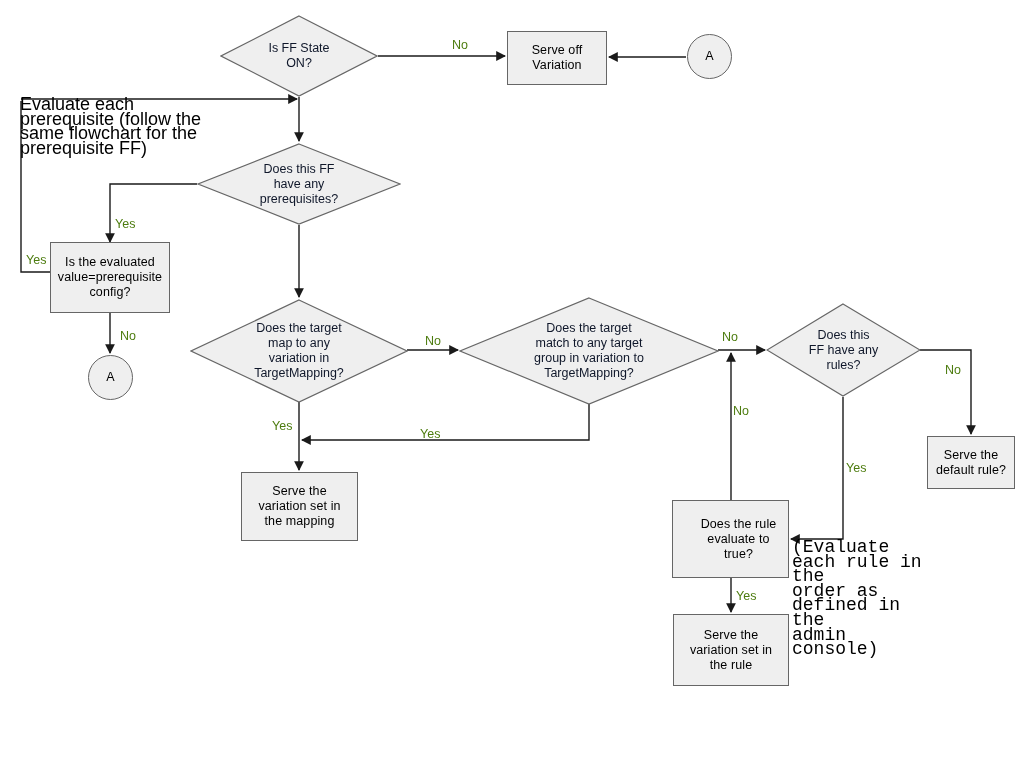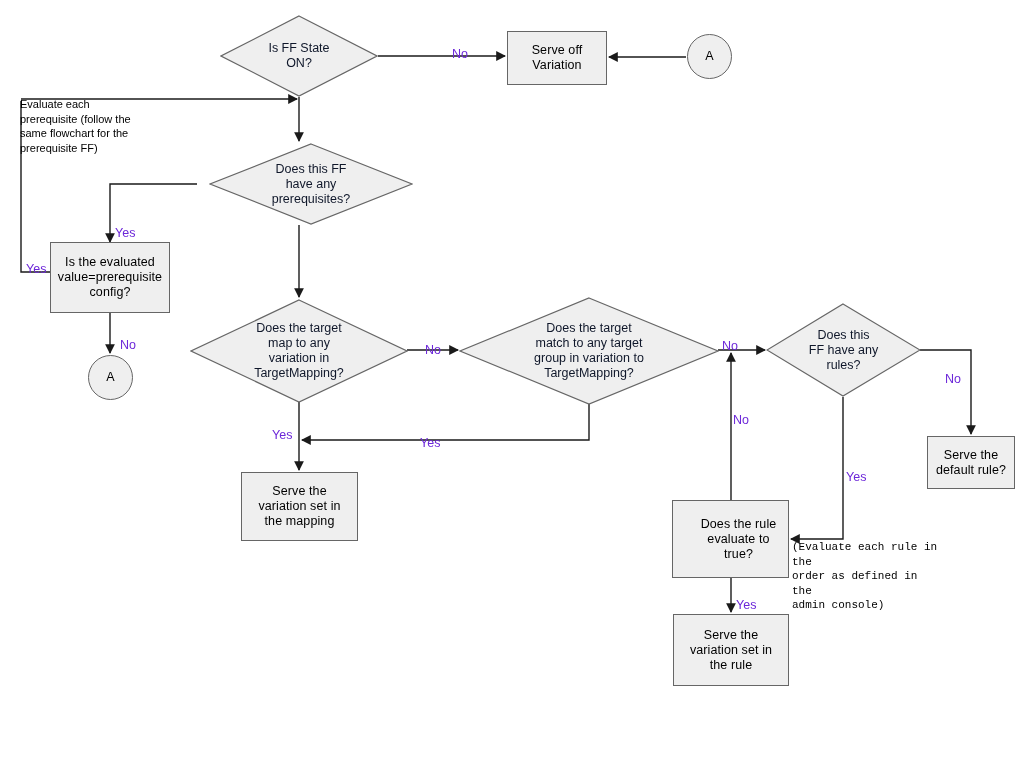--- a/index.html
+++ b/index.html
@@ -73,34 +73,33 @@
     align-items: center;
     justify-content: center;
     text-align: center;
     font-size: 12.5px;
     line-height: 15px;
     color: #0f172a;
     white-space: pre-line;
   }
   .freetext {
     position: absolute;
-    font-size: 11px;
+    font-size: 18px;
     line-height: 14.6px;
     color: #000000;
     white-space: pre-line;
     text-align: left;
   }
   .edge-label {
     position: absolute;
     font-size: 12.5px;
     line-height: 14px;
-    color: #6d28d9;
+    color: #4d7c0f;
     background: transparent;
     white-space: nowrap;
-    margin-top: 9px;
   }
 </style>
 </head>
 <body>
 
 <div id="canvas">
 
   <svg id="edges" viewBox="0 0 1024 768" width="1024" height="768" xmlns="http://www.w3.org/2000/svg">
     <defs>
       <marker id="arrow" viewBox="0 0 10 10" refX="9" refY="5" markerWidth="7" markerHeight="7" orient="auto-start-reverse">
@@ -144,21 +143,21 @@
   </svg>
 
   <div class="diamond-wrap" style="left:220px; top:15px; width:158px; height:82px;">
     <svg class="diamond-shape" viewBox="0 0 158 82" preserveAspectRatio="none">
       <polygon points="79,1 157,41 79,81 1,41" fill="#efefef" stroke="#666666" stroke-width="1.2"></polygon>
     </svg>
     <div class="diamond-text">Is FF State
 ON?</div>
   </div>
 
-  <div class="diamond-wrap" style="left:209px; top:143px; width:204px; height:82px;">
+  <div class="diamond-wrap" style="left:197px; top:143px; width:204px; height:82px;">
     <svg class="diamond-shape" viewBox="0 0 204 82" preserveAspectRatio="none">
       <polygon points="102,1 203,41 102,81 1,41" fill="#efefef" stroke="#666666" stroke-width="1.2"></polygon>
     </svg>
     <div class="diamond-text">Does this FF
 have any
 prerequisites?</div>
   </div>
 
   <div class="diamond-wrap" style="left:190px; top:299px; width:218px; height:104px;">
     <svg class="diamond-shape" viewBox="0 0 218 104" preserveAspectRatio="none">

